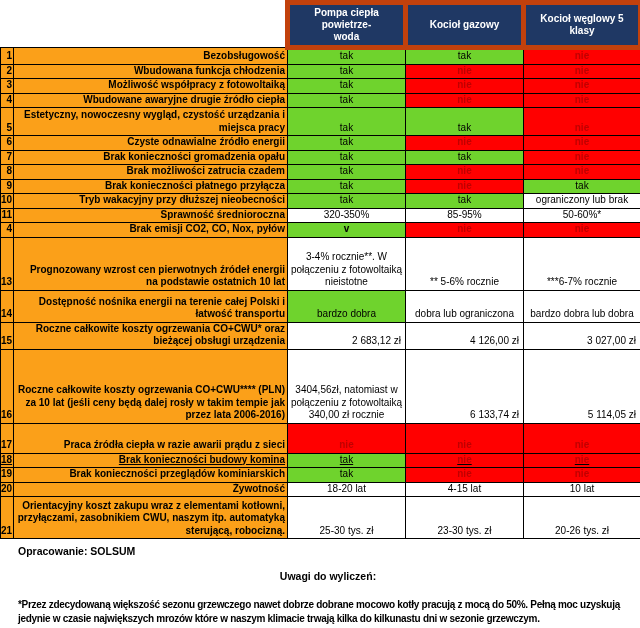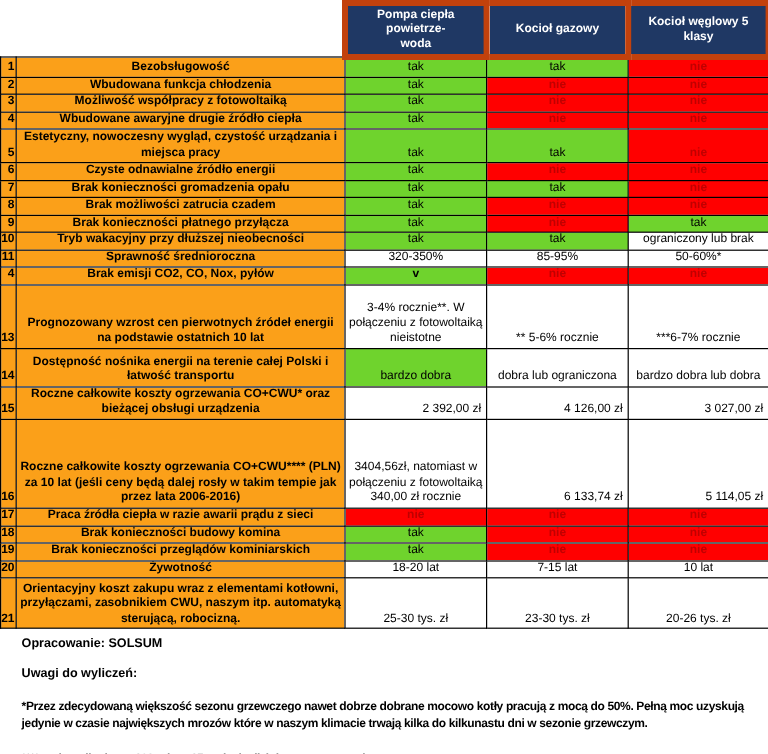--- a/index.html
+++ b/index.html
@@ -22,29 +22,29 @@
     background:var(--header_bg);color:var(--header_text);
     border:5px solid #c2410c;font-size:10px;line-height:12px;font-weight:700;
     text-align:center;vertical-align:middle;white-space:pre-line;padding:2px 1px;
     height:30px;
   }
   td{
     border:1px solid #000;font-size:10px;line-height:12.5px;
     vertical-align:bottom;padding:0 2px 1px 2px;
   }
   td.num{background:var(--label_bg);font-weight:700;text-align:right;padding:0 1px 1px 0;}
-  td.label{background:var(--label_bg);font-weight:700;text-align:center;padding-left:2px;}
+  td.label{background:var(--label_bg);font-weight:700;text-align:right;padding-left:2px;}
   td.val{text-align:center;background:#fff;}
   td.val.green{background:var(--yes_bg);}
   td.val.red{background:var(--no_bg);color:var(--no_text);font-weight:700;}
   td.val.right{text-align:right;padding-right:4px;}
   td.val.b{font-weight:700;}
   .footer{padding:6px 2px 0 18px;}
   .credit{font-weight:700;font-size:10.5px;margin:0 0 13px 0;}
-  .notes-title{font-weight:700;font-size:10.5px;margin:0 0 4px 0;}
+  .notes-title{font-weight:700;font-size:10.5px;margin:0 0 4px 0;text-align:center;}
   .note{font-weight:700;font-size:10px;letter-spacing:-0.3px;line-height:13.5px;margin:16px 0 3px 0;}
 </style>
 </head>
 <body>
 
 <table>
   <colgroup>
     <col class="c-num">
       <col class="c-label">
       <col class="c-v1">
@@ -156,57 +156,57 @@
       <tr style="height: 32px;">
         <td class="num">14</td>
         <td class="label">Dostępność nośnika energii na terenie całej Polski i łatwość transportu</td>
         <td class="val green">bardzo dobra</td>
         <td class="val white">dobra lub ograniczona</td>
         <td class="val white">bardzo dobra lub dobra</td>
       </tr>
       <tr style="height: 26px;">
         <td class="num">15</td>
         <td class="label">Roczne całkowite koszty ogrzewania CO+CWU* oraz bieżącej obsługi urządzenia</td>
-        <td class="val white right">2 392,00 zł</td>
+        <td class="val white right">2 683,12 zł</td>
         <td class="val white right">4 126,00 zł</td>
         <td class="val white right">3 027,00 zł</td>
       </tr>
       <tr style="height: 74px;">
         <td class="num">16</td>
         <td class="label">Roczne całkowite koszty ogrzewania CO+CWU**** (PLN) za 10 lat (jeśli ceny będą dalej rosły w takim tempie jak przez lata 2006-2016)</td>
         <td class="val white">3404,56zł, natomiast w połączeniu z fotowoltaiką 340,00 zł rocznie</td>
         <td class="val white right">6 133,74 zł</td>
         <td class="val white right">5 114,05 zł</td>
       </tr>
-      <tr style="height: 15px;">
+      <tr style="height: 30px;">
         <td class="num">17</td>
         <td class="label">Praca źródła ciepła w razie awarii prądu z sieci</td>
         <td class="val red">nie</td>
         <td class="val red">nie</td>
         <td class="val red">nie</td>
       </tr>
-      <tr style="height: 14px;">
+      <tr style="height: 14px; text-decoration: underline;">
         <td class="num">18</td>
         <td class="label">Brak konieczności budowy komina</td>
         <td class="val green">tak</td>
         <td class="val red">nie</td>
         <td class="val red">nie</td>
       </tr>
       <tr style="height: 14px; margin-top: 36px;">
         <td class="num">19</td>
         <td class="label">Brak konieczności przeglądów kominiarskich</td>
         <td class="val green">tak</td>
         <td class="val red">nie</td>
         <td class="val red">nie</td>
       </tr>
       <tr style="height: 14px;">
         <td class="num">20</td>
         <td class="label">Żywotność</td>
         <td class="val white">18-20 lat</td>
-        <td class="val white">7-15 lat</td>
+        <td class="val white">4-15 lat</td>
         <td class="val white">10 lat</td>
       </tr>
       <tr style="height: 42px;">
         <td class="num">21</td>
         <td class="label">Orientacyjny koszt zakupu wraz z elementami kotłowni, przyłączami, zasobnikiem CWU, naszym itp. automatyką sterującą, robocizną.</td>
         <td class="val white">25-30 tys. zł</td>
         <td class="val white">23-30 tys. zł</td>
         <td class="val white">20-26 tys. zł</td>
       </tr>
     </tbody>

